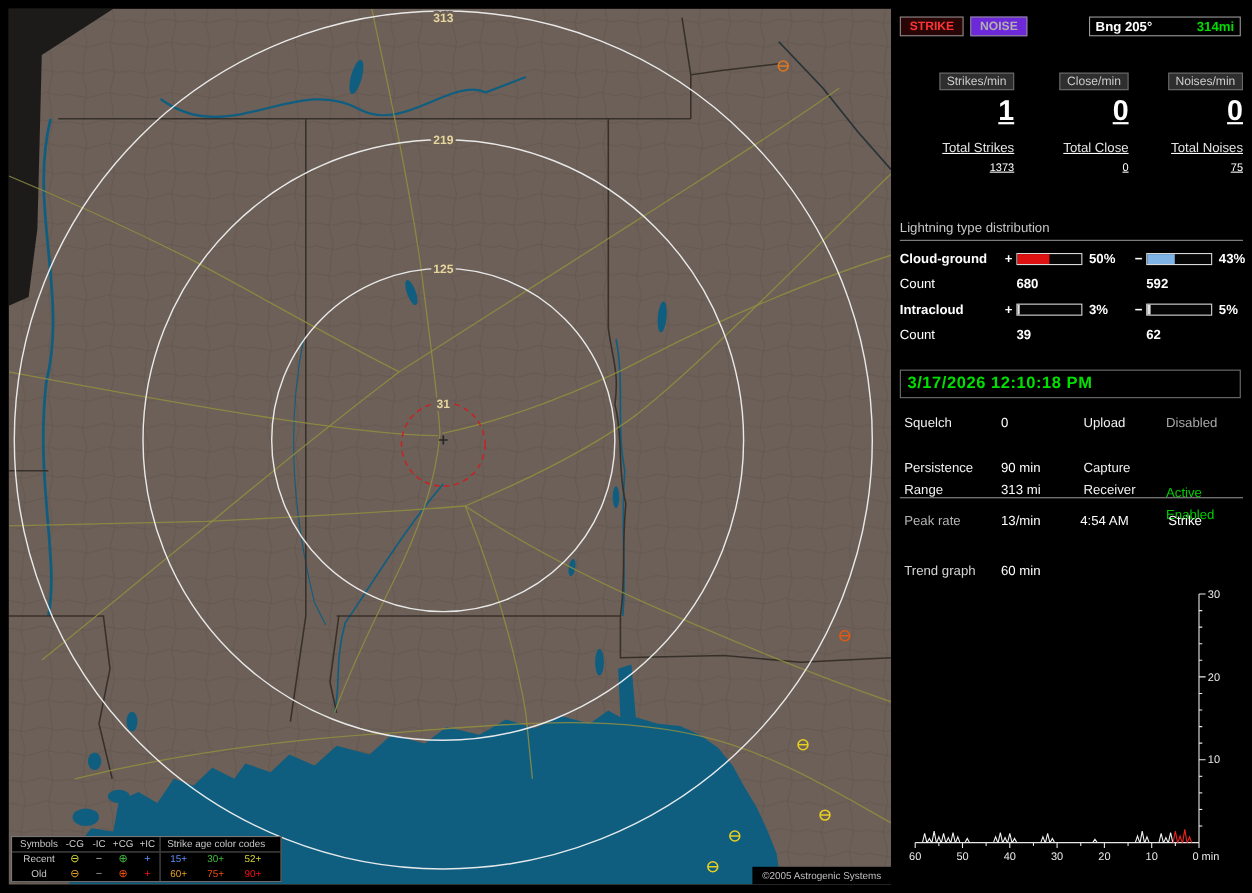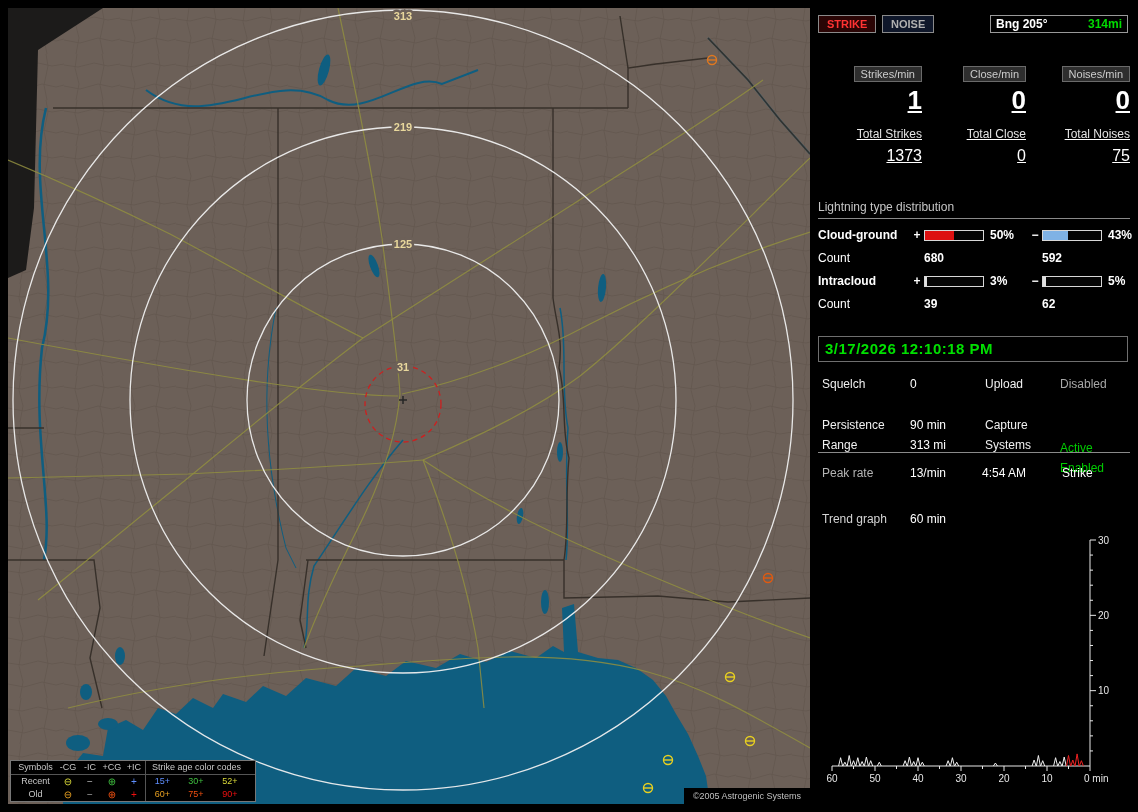--- a/index.html
+++ b/index.html
@@ -33,33 +33,33 @@
   .copyright{position:absolute;left:676px;top:780px;width:126px;height:16px;background:#000;
              color:#c0c0c0;font-size:9px;text-align:center;line-height:16px;}
 
   
   .panel{position:absolute;left:818px;top:8px;width:312px;height:796px;background:#000;color:#fff;}
 
   .topbar{position:absolute;top:7px;left:0;right:0;height:20px;}
   .btn{font-family:"Liberation Sans",sans-serif;font-size:11px;font-weight:bold;
        border:1px solid #8a8a8a;padding:2px 8px;cursor:pointer;position:absolute;top:0;}
   .btn.strike{left:0;background:#2a0505;color:#ff3333;}
-  .btn.noise{left:64px;background:#0f172a;color:#b0b0b0;}
+  .btn.noise{left:64px;background:#6d28d9;color:#b0b0b0;}
   .bng{position:absolute;right:2px;top:0;width:138px;height:18px;border:1px solid #999;
        box-sizing:border-box;display:flex;align-items:center;justify-content:space-between;
        padding:0 5px;background:#000;text-align:center;}
   .bng-l{font-size:12px;font-weight:bold;color:#fff;}
   .bng-v{font-size:12px;font-weight:bold;color:#00dd00;}
 
   .rate-col{position:absolute;top:56px;width:104px;text-align:right;text-decoration:underline;}
   .rate-col .chip{display:inline-block;background:#2e2e2e;border:1px solid #6a6a6a;
                   color:#cccccc;font-size:11px;padding:1px 6px;cursor:default;}
   .rate-col .big{font-size:26px;font-weight:bold;color:#fff;margin-top:3px;height:30px;line-height:30px;}
   .rate-col .tlabel{margin-top:12px;font-size:12px;color:#e4e4e4;}
-  .rate-col .tvalue{margin-top:6px;font-size:16px;color:#fff;}
+  .rate-col .tvalue{margin-top:6px;font-size:10px;color:#fff;}
 
   .dist{position:absolute;top:192px;left:0;right:0;}
   .dist-title{color:#c6c6c6;font-size:12px;padding-bottom:4px;border-bottom:1px solid #8a8a8a;margin-bottom:4px;}
   .drow{display:grid;grid-template-columns:92px 14px 62px 42px 14px 62px 1fr;
         align-items:center;height:24px;}
   .drow.counts{height:22px;}
   .dlabel{font-size:12px;font-weight:bold;color:#fff;}
   .dist .counts .dlabel{font-weight:normal;}
   .dsign{font-size:12px;font-weight:bold;color:#fff;text-align:center;}
   .bar{width:58px;height:9px;border:1px solid #d8d8d8;background:#050505;display:block;}
@@ -320,21 +320,21 @@
     </div>
     <div class="srow">
       <span class="lab">Persistence</span>
       <span class="val">90 min</span>
       <span class="lab">Capture</span>
       <span class="val green">Active</span>
     </div>
     <div class="srow">
       <span class="lab">Range</span>
       <span class="val">313 mi</span>
-      <span class="lab">Systems</span>
+      <span class="lab">Receiver</span>
       <span class="val green">Enabled</span>
     </div>
   </div>
 
   <div class="divider" style="top:444px"></div>
 
   <div class="stats">
     <div class="strow">
       <span class="glab">Peak rate</span>
       <span class="val">13/min</span>

